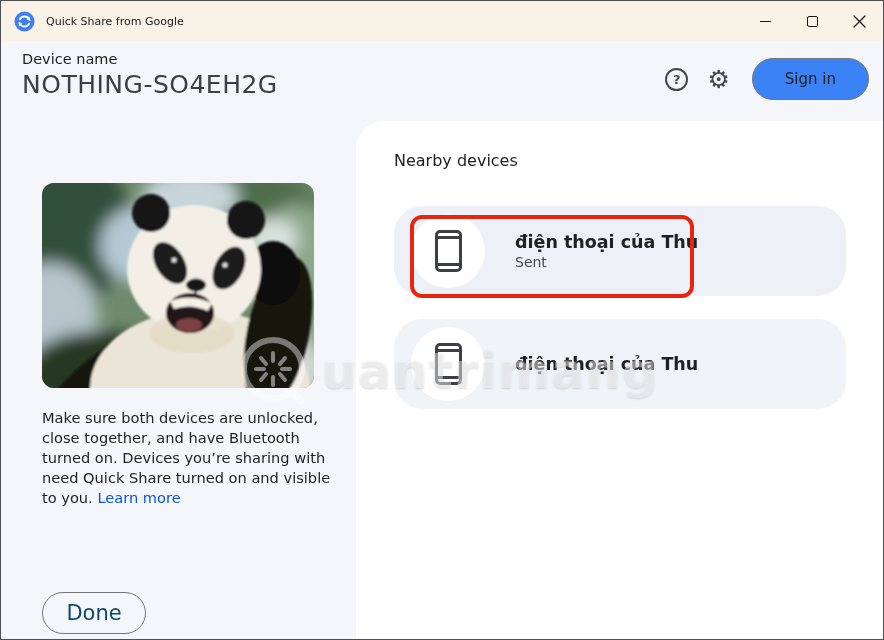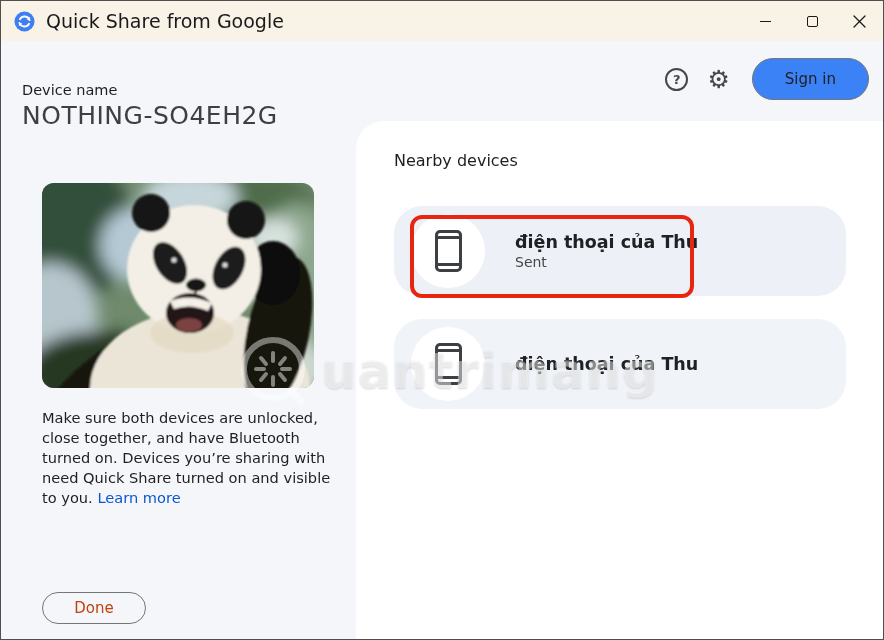--- a/index.html
+++ b/index.html
@@ -8,28 +8,28 @@
     position:relative; width:884px; height:640px; overflow:hidden;
     background:#f5f6fa; border:1px solid #4f4f4f;
     font-family:"DejaVu Sans","Liberation Sans",sans-serif;
   }
   
   .titlebar {
     position:absolute; top:0; left:0; right:0; height:40px;
     background:#f8f2e7; display:flex; align-items:center; padding-left:13px;
   }
   .qs-logo { width:21px; height:21px; flex:0 0 auto; }
-  .titlebar-title { margin-left:11px; font-size:19px; color:#1a1a1a; }
+  .titlebar-title { margin-left:11px; font-size:11px; color:#1a1a1a; }
   .win-controls { margin-left:auto; display:flex; height:100%; }
   .win-btn { width:47px; height:100%; display:flex; align-items:center; justify-content:center; cursor:default; }
   .glyph-min { width:11px; height:0; border-top:1.3px solid #1a1a1a; }
   .glyph-max { width:11px; height:11px; border:1.3px solid #1a1a1a; border-radius:2px; }
   
   .device-block { position:absolute; left:21px; top:50px; }
-  .device-label { font-size:14.5px; color:#1f1f1f;margin-top:31px; }
+  .device-label { font-size:14.5px; color:#1f1f1f; }
   .device-name { margin-top:3px; font-size:25px; letter-spacing:0.5px; color:#3c4043; font-family:"DejaVu Sans",sans-serif; }
   .header-actions { position:absolute; top:57px; right:14px; display:flex; align-items:center; }
   .icon-btn { width:42px; height:42px; display:flex; align-items:center; justify-content:center; border-radius:50%; cursor:pointer; }
   .help-circle {
     width:23px; height:23px; border:2px solid #444746; border-radius:50%;
     display:flex; align-items:center; justify-content:center;
     font-size:13px; font-weight:bold; color:#444746;
   }
   .gear-glyph { font-size:25px; color:#444746; line-height:1; }
   .signin-btn {
@@ -60,23 +60,23 @@
   .red-annot {
     position:absolute; left:409px; top:214px; width:284px; height:83px;
     border:4px solid #e8250f; border-radius:12px; pointer-events:none; z-index:4;
   }
   
   .sharing-title { position:absolute; left:41px; top:141px; font-size:16px; color:#1f1f1f; }
   .panda-thumb { position:absolute; left:41px; top:182px; width:272px; height:205px; border-radius:12px; overflow:hidden; }
   .instructions { position:absolute; left:41px; top:407px; width:295px; font-size:14.6px; line-height:20px; color:#1f1f1f; }
   .learn-more { color:#0b57d0; text-decoration:none; cursor:pointer;margin-top:12px; }
   .done-btn {
-    position:absolute; left:41px; top:591px; width:104px; height:32px;
+    position:absolute; left:41px; top:591px; width:104px; height:42px;
     border:1px solid #747775; border-radius:22px; background:transparent;
-    font-size:15px; color:#c2410c; display:flex; align-items:center; justify-content:center; cursor:pointer;
+    font-size:21px; color:#0c4a6e; display:flex; align-items:center; justify-content:center; cursor:pointer;
     font-family:"DejaVu Sans","Liberation Sans",sans-serif;
   }
   
   .watermark {
     position:absolute; left:236px; top:334px; display:flex; align-items:center; gap:12px;
     pointer-events:none; z-index:5; opacity:0.85;
   }
   .wm-text {
     font-size:50px; font-weight:700; letter-spacing:1px; color:rgba(255,255,255,0.48);
     text-shadow:0 1px 2px rgba(130,130,130,0.35); font-family:"DejaVu Sans",sans-serif;

